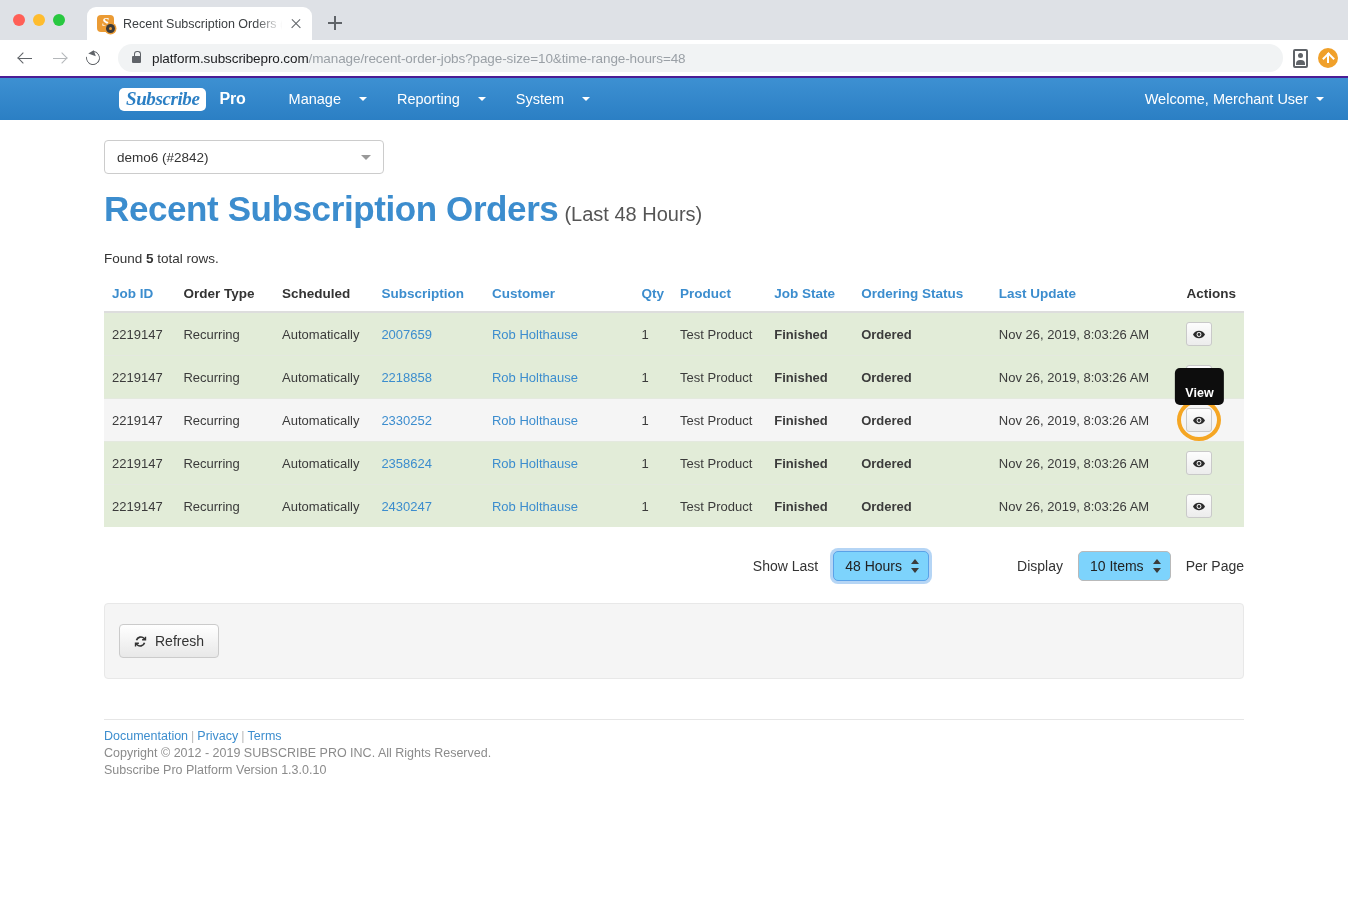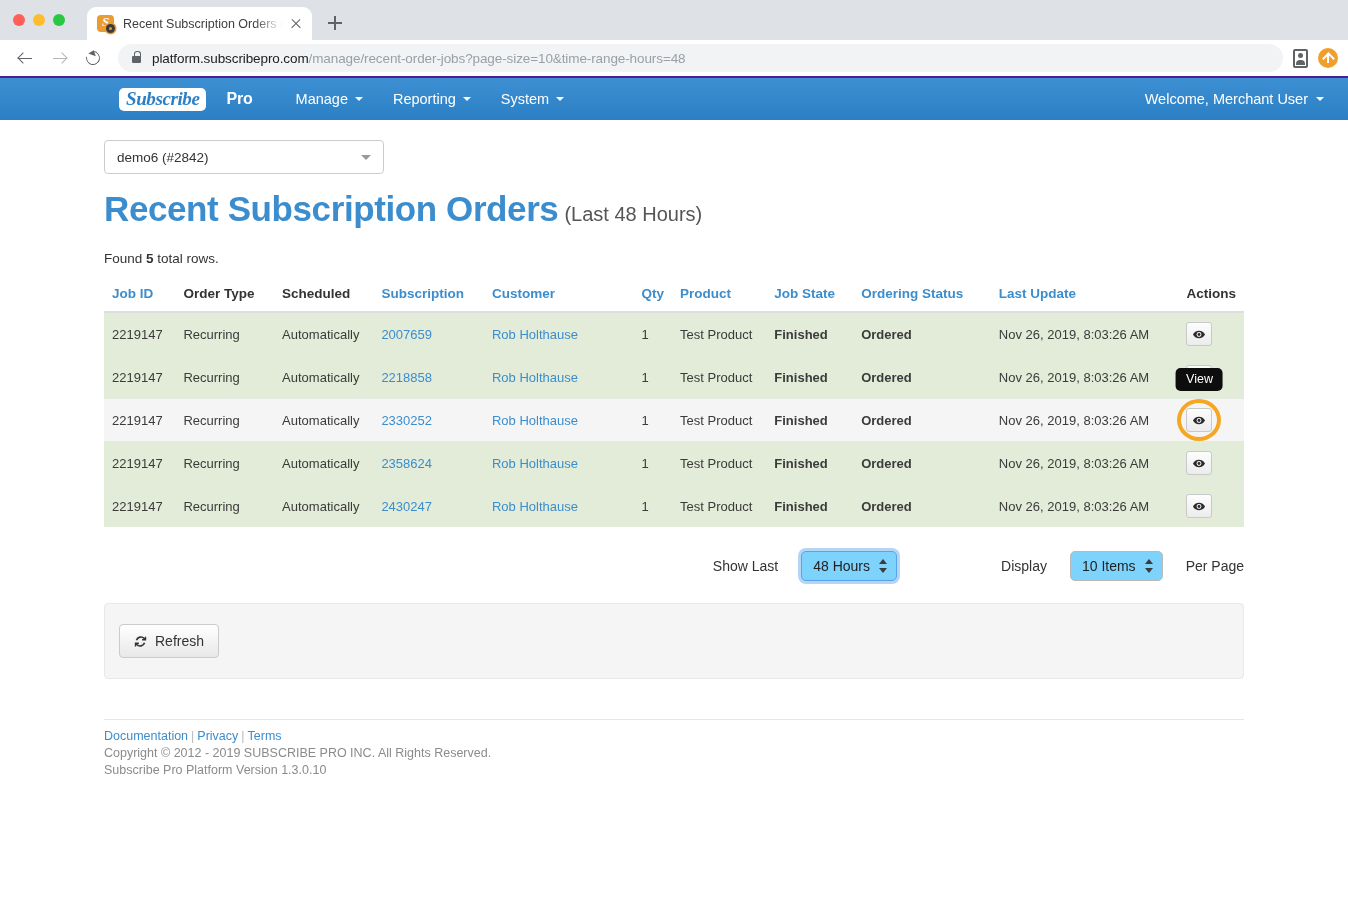--- a/index.html
+++ b/index.html
@@ -250,33 +250,33 @@
     font-size: 19px;
     color: #2b7fc4;
     letter-spacing: -0.4px;
     line-height: 19px;
     display: inline-block;
   }
   .brand-pro {
     color: #ffffff;
     font-size: 16px;
     font-weight: bold;
-    margin-left: 20px;
+    margin-left: 13px;
     letter-spacing: -0.2px;
   }
   .navlinks { display:flex; align-items:center; margin-left: 28px; }
   .navlink {
     color: #ffffff;
     font-size: 14.5px;
     padding: 0 15px;
     height: 42px;
     line-height: 42px;
     display: flex;
     align-items: center;
-    gap: 7px;
+    gap: 18px;
     white-space: nowrap;
   }
   .caret {
     width: 0; height: 0;
     border-left: 4px solid transparent;
     border-right: 4px solid transparent;
     border-top: 4px solid #ffffff;
     display: inline-block;
   }
   .nav-spacer { flex: 1 1 auto; }
@@ -401,33 +401,34 @@
     pointer-events: none;
   }
   .tooltip {
     position: absolute;
     left: 50%;
     transform: translateX(-50%);
     top: -40px;
     background: #0d0d0d;
     color: #fff;
     font-size: 12.5px;
-    padding: 4px 10px 5px 10px;
+    padding: 18px 10px 5px 10px;
     border-radius: 5px;
     white-space: nowrap;
     z-index: 40;
+    font-weight: bold;
   }
 
   .table-controls {
     margin-top: 24px;
     width: 1140px;
     display: flex;
     align-items: center;
     justify-content: flex-end;
-    gap: 16px;
+    gap: 8px;
     font-size: 14px;
     color: #333;
   }
   .ctl-label { margin-right: 7px; }
   .mac-select {
     height: 30px;
     border: 1px solid #b9b9b9;
     border-radius: 5px;
     background: #7dd3fc;
     display: inline-flex;

